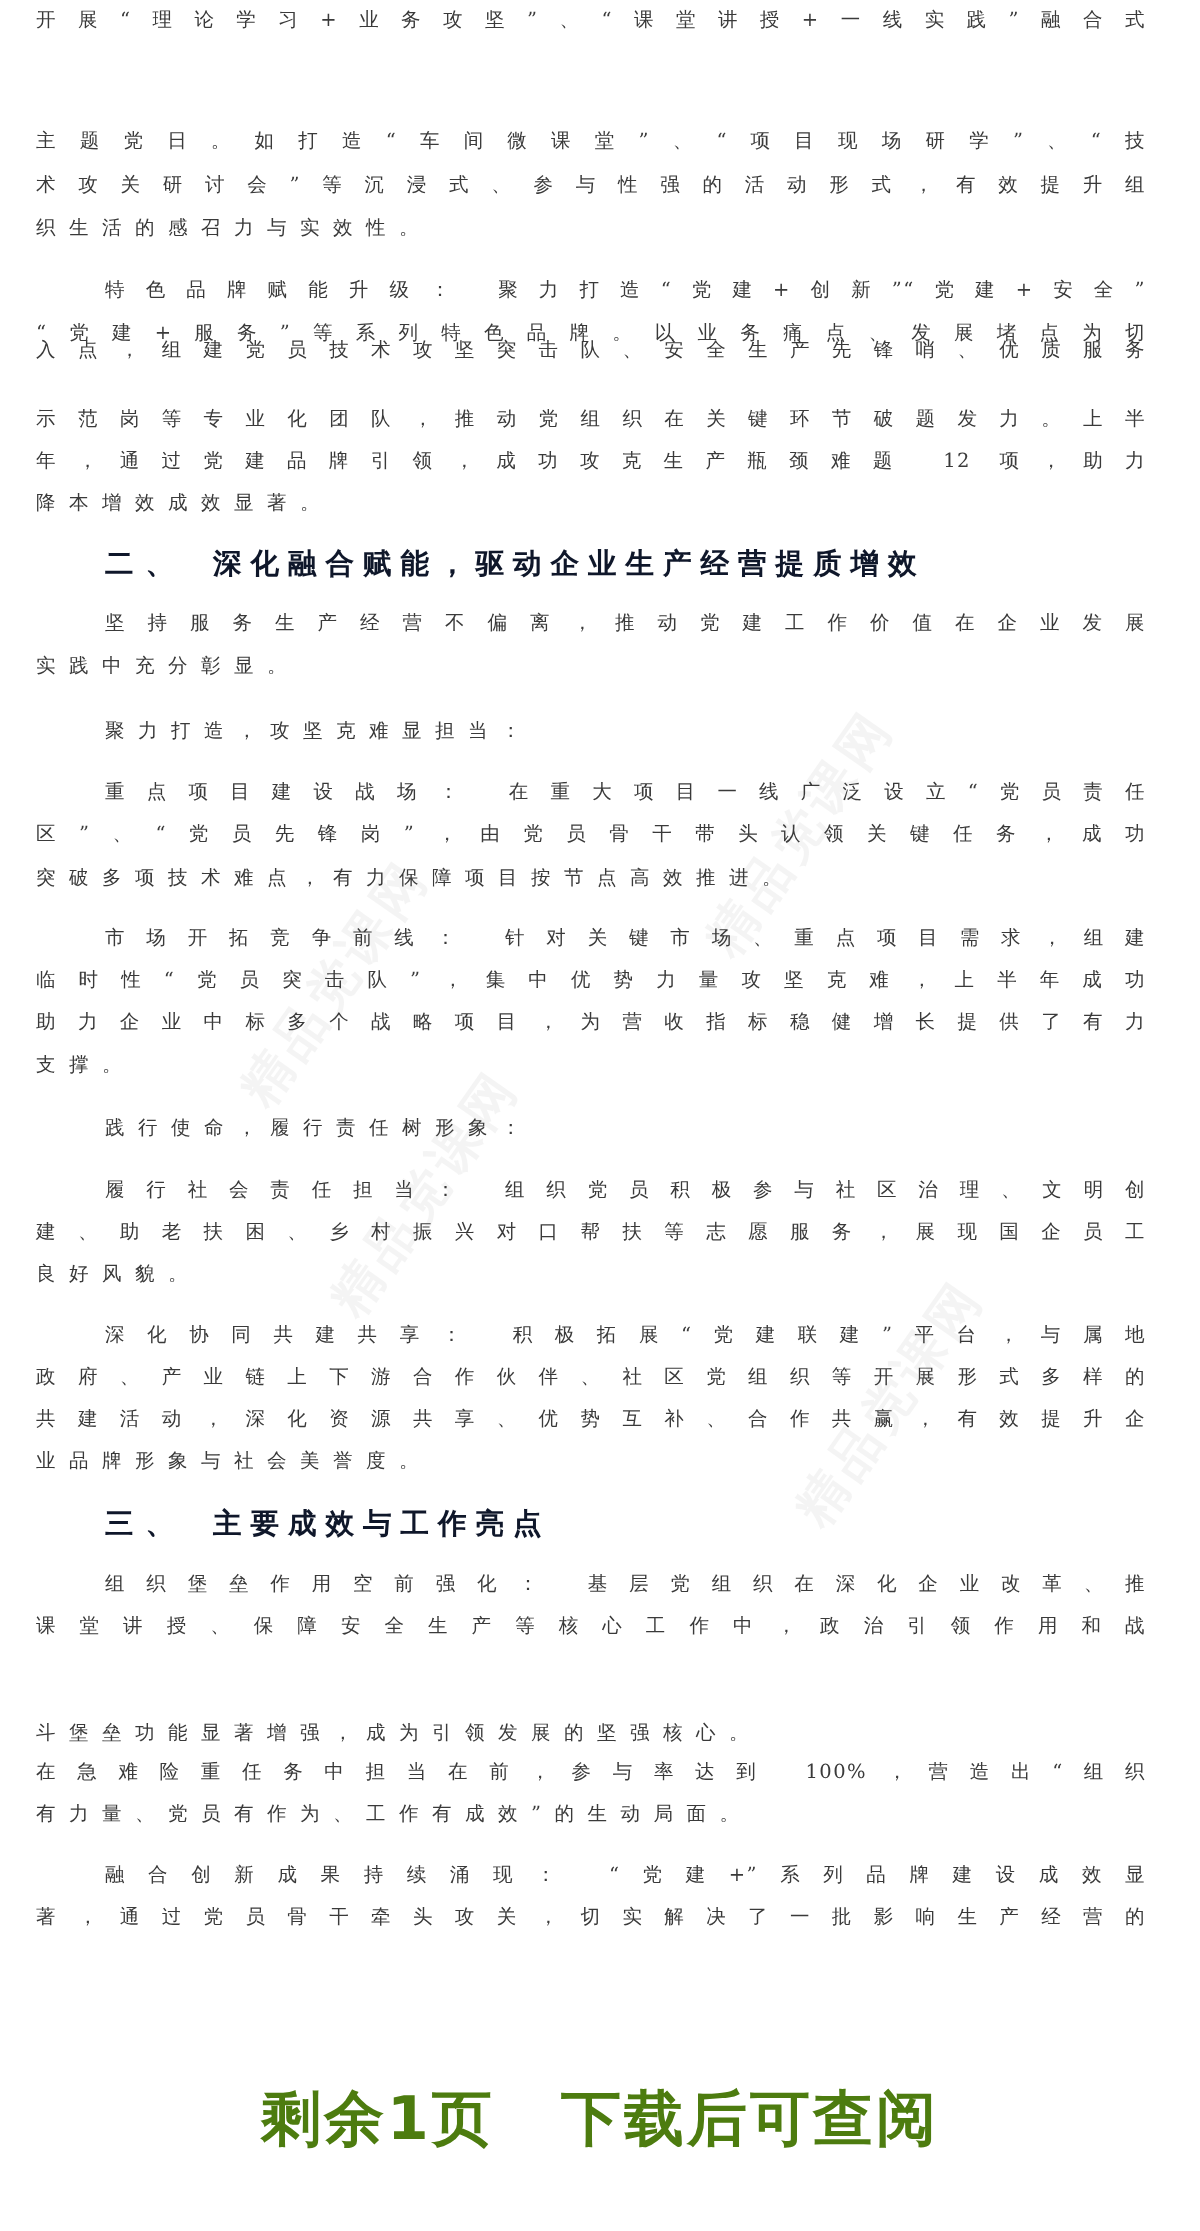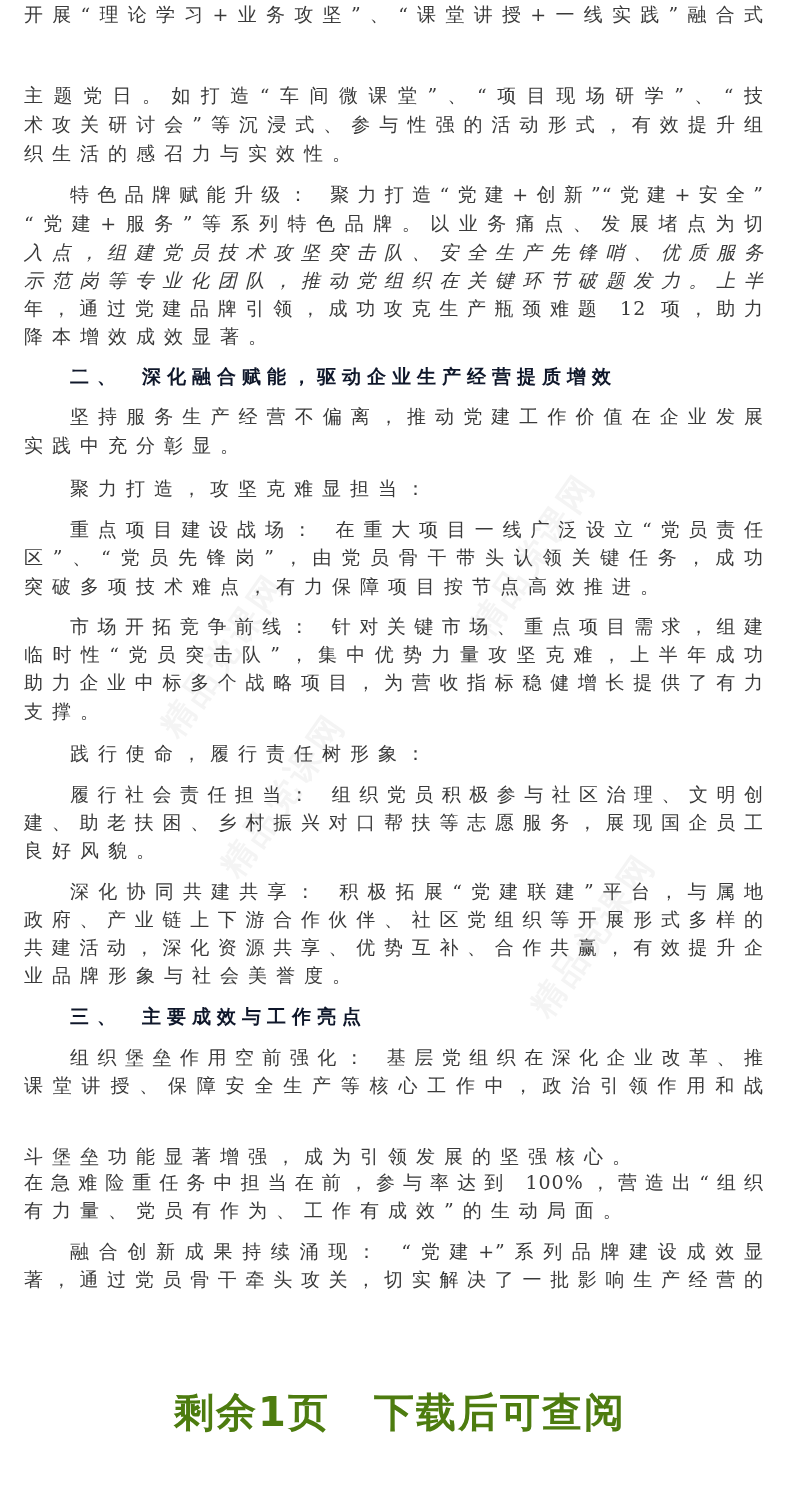--- a/index.html
+++ b/index.html
@@ -1,19 +1,19 @@
 <!DOCTYPE html>
 <html><head>
 <meta charset="utf-8">
 <style>
   html,body{margin:0;padding:0;background:#ffffff;}
   body{width:800px;height:1487px;position:relative;overflow:hidden;
        font-family:"DejaVu Serif","Liberation Serif",serif;color:#3a3a3a;}
   .page{position:absolute;left:0;top:0;width:800px;height:1487px;}
-  .line{position:absolute;left:24px;width:740px;height:28px;font-size:19px;line-height:28px;
+  .line{position:absolute;left:24px;width:740px;height:28px;font-size:13px;line-height:28px;
         white-space:nowrap;text-align:justify;text-align-last:justify;letter-spacing:1px;}
   .line.indent{left:70px;width:694px;}
   .line.last{text-align-last:left;letter-spacing:9px;}
   .line.overflow{width:760px;}
   .heading{position:absolute;left:70px;height:28px;font-size:19px;line-height:28px;
            white-space:nowrap;font-weight:bold;color:#0f172a;letter-spacing:6px;
            font-family:"DejaVu Sans","Liberation Sans",sans-serif;}
   .heading .num{display:inline-block;width:72px;letter-spacing:8px;}
   .watermark{position:absolute;font-size:34px;color:rgba(150,150,150,0.10);
              transform:rotate(-55deg);transform-origin:left top;white-space:nowrap;
@@ -35,22 +35,22 @@
   <div class="watermark" style="left:520px;top:1000px;">精品党课网</div>
 
   <div class="line" style="top:0px;">开展“理论学习+业务攻坚”、“课堂讲授+一线实践”融合式</div>
 
   <div class="line" style="top:81px;">主题党日。如打造“车间微课堂”、“项目现场研学”、“技</div>
   <div class="line" style="top:110px;">术攻关研讨会”等沉浸式、参与性强的活动形式，有效提升组</div>
   <div class="line last" style="top:139px;">织生活的感召力与实效性。</div>
 
   <div class="line indent" style="top:180px;">特色品牌赋能升级： 聚力打造“党建+创新”“党建+安全”</div>
   <div class="line" style="top:209px;">“党建+服务”等系列特色品牌。以业务痛点、发展堵点为切</div>
-  <div class="line" style="top:238px;font-style:italic;">入点，组建党员技术攻坚突击队、安全生产先锋哨、优质服务</div>
-  <div class="line" style="top:266px;font-style:italic;">示范岗等专业化团队，推动党组织在关键环节破题发力。上半</div>
+  <div class="line" style="top:220px;">入点，组建党员技术攻坚突击队、安全生产先锋哨、优质服务</div>
+  <div class="line" style="top:266px;">示范岗等专业化团队，推动党组织在关键环节破题发力。上半</div>
   <div class="line" style="top:294px;">年，通过党建品牌引领，成功攻克生产瓶颈难题 12 项，助力</div>
   <div class="line last" style="top:322px;">降本增效成效显著。</div>
 
   <div class="heading" style="top:362px;">
     <span class="num">二、</span><span>深化融合赋能，驱动企业生产经营提质增效</span>
   </div>
 
   <div class="line indent" style="top:402px;">坚持服务生产经营不偏离，推动党建工作价值在企业发展</div>
   <div class="line last" style="top:431px;">实践中充分彰显。</div>
 

